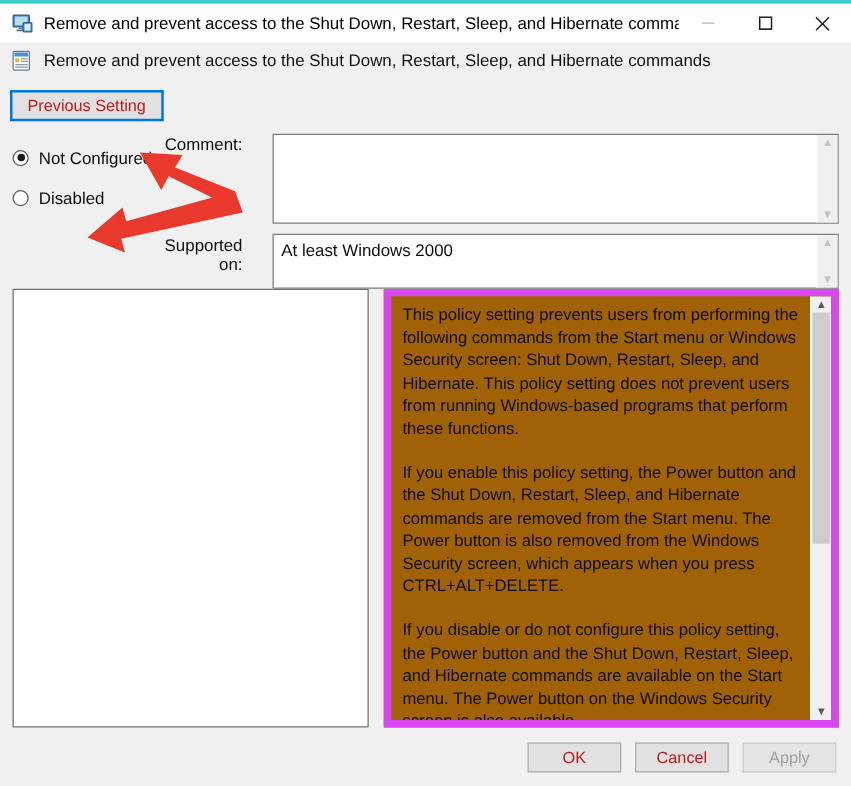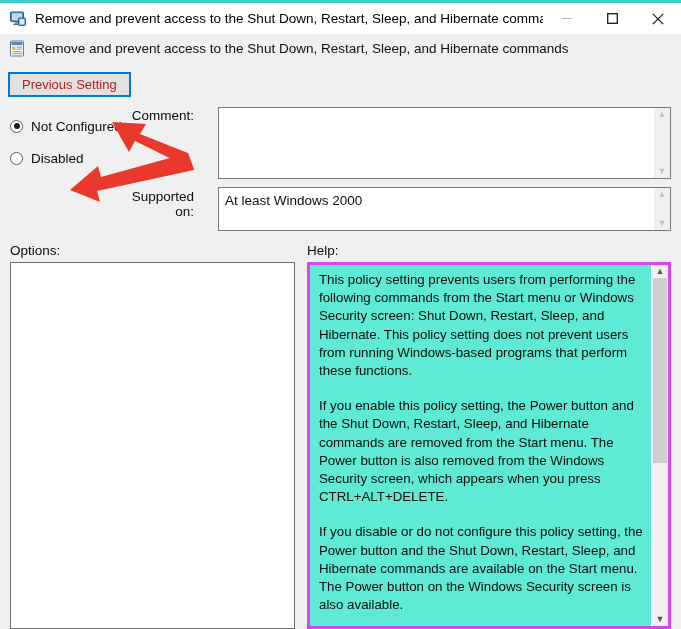--- a/index.html
+++ b/index.html
@@ -252,22 +252,22 @@
   }
   #options-panel {
     width: 285px;
     flex: 0 0 auto;
     background: #ffffff;
     border: 1px solid #6e6e6e;
     box-sizing: border-box;
   }
   #help-panel {
     flex: 1 1 auto;
-    background: #5eead4;
-    border: 3px solid #d946ef;
+    background: #a16207;
+    border: 6px solid #d946ef;
     box-sizing: border-box;
     display: flex;
     overflow: hidden;
   }
   #help-text {
     flex: 1 1 auto;
     padding: 6px 8px 6px 9px;
     font-size: 13.3px;
     line-height: 18.2px;
     color: #0d0d0d;
@@ -398,24 +398,20 @@
             <span class="sbar-arrow">▲</span>
             <div class="sbar-track"></div>
             <span class="sbar-arrow">▼</span>
           </div>
         </div>
       </div>
 
     </div>
   </div>
 
-  <div id="panel-labels">
-    <span id="options-label">Options:</span>
-    <span>Help:</span>
-  </div>
 
   <div id="panels">
     <div id="options-panel">
       <div></div>
     </div>
 
     <div id="help-panel">
       <div id="help-text">
         <p>This policy setting prevents users from performing the following commands from the Start menu or Windows Security screen: Shut Down, Restart, Sleep, and Hibernate. This policy setting does not prevent users from running Windows-based programs that perform these functions.</p>
         <p>If you enable this policy setting, the Power button and the Shut Down, Restart, Sleep, and Hibernate commands are removed from the Start menu. The Power button is also removed from the Windows Security screen, which appears when you press CTRL+ALT+DELETE.</p>
@@ -424,20 +420,25 @@
       <div class="sbar active">
         <span class="sbar-arrow">▲</span>
         <div class="sbar-track">
           <div class="sbar-thumb" style="top:2px; height:185px;"></div>
         </div>
         <span class="sbar-arrow">▼</span>
       </div>
     </div>
   </div>
 
+  <div id="footer">
+    <button class="winbtn footer-btn">OK</button>
+    <button class="winbtn footer-btn">Cancel</button>
+    <button class="winbtn footer-btn disabled">Apply</button>
+  </div>
 
 </div>
 
 <svg id="annotation-arrows" viewBox="0 0 681 629">
   <g fill="#e8392c">
 
     <polygon points="188,153 194,170 135,141 129,152 112,122 146,124 140,134"></polygon>
 
     <polygon points="194,170 188,153 101,177 98,166 70,190 100,202 97,191"></polygon>
   </g>

